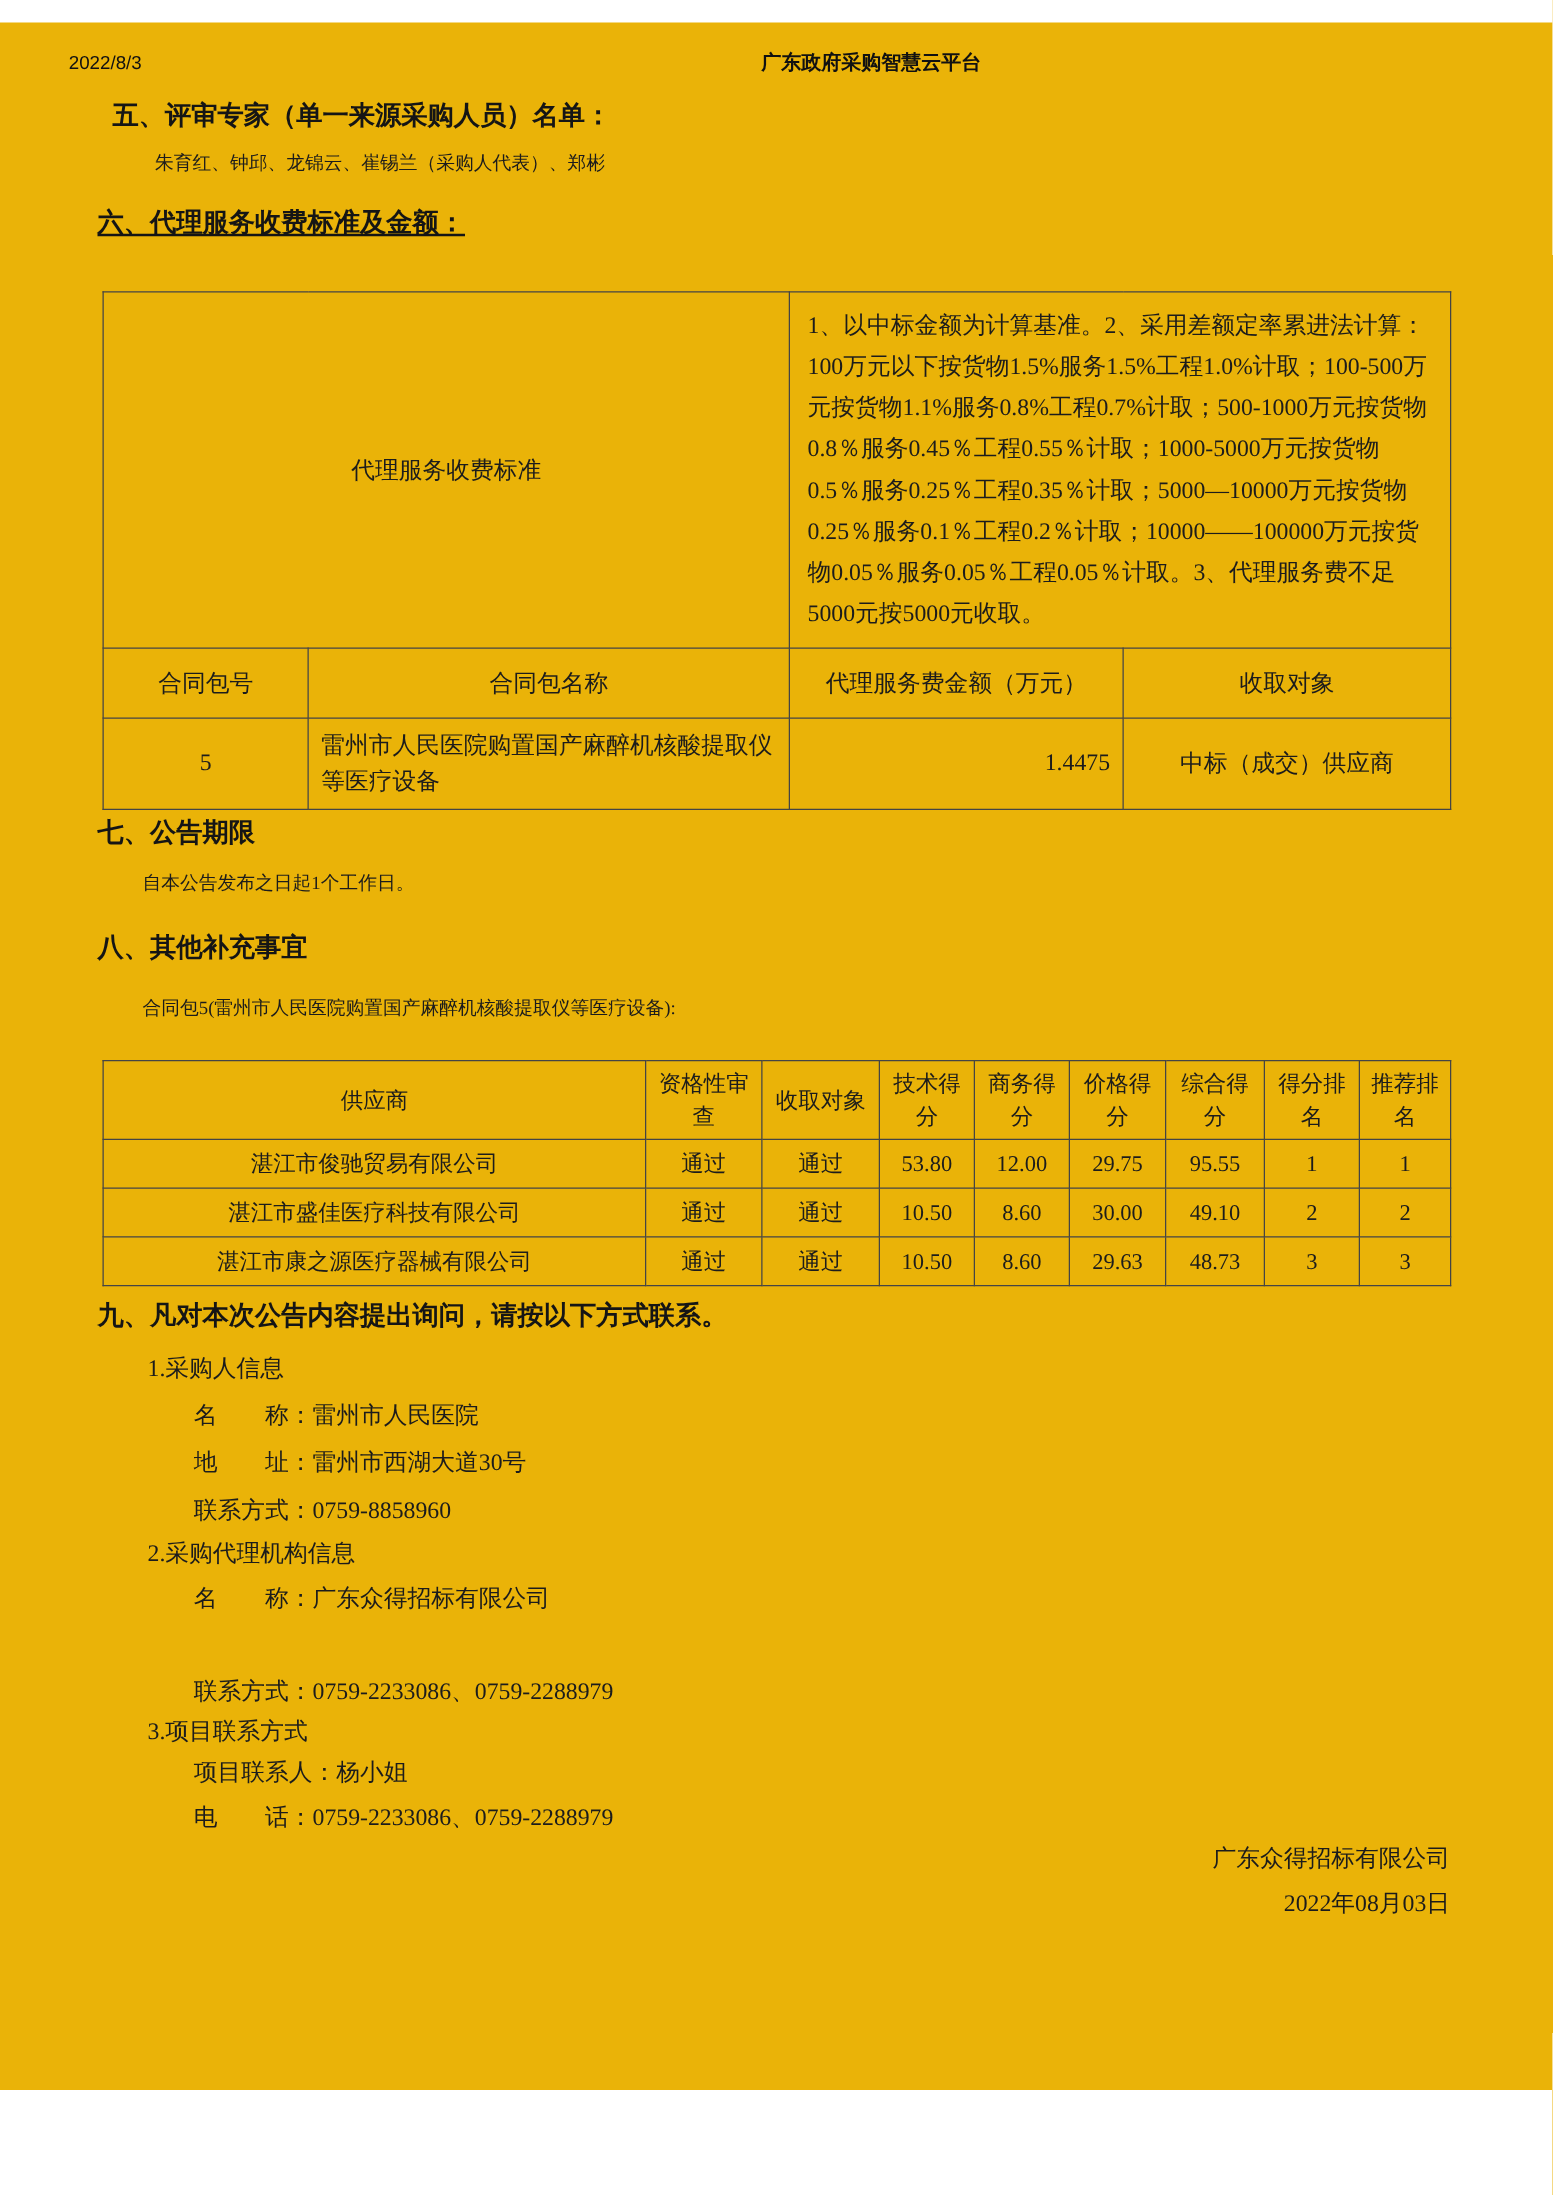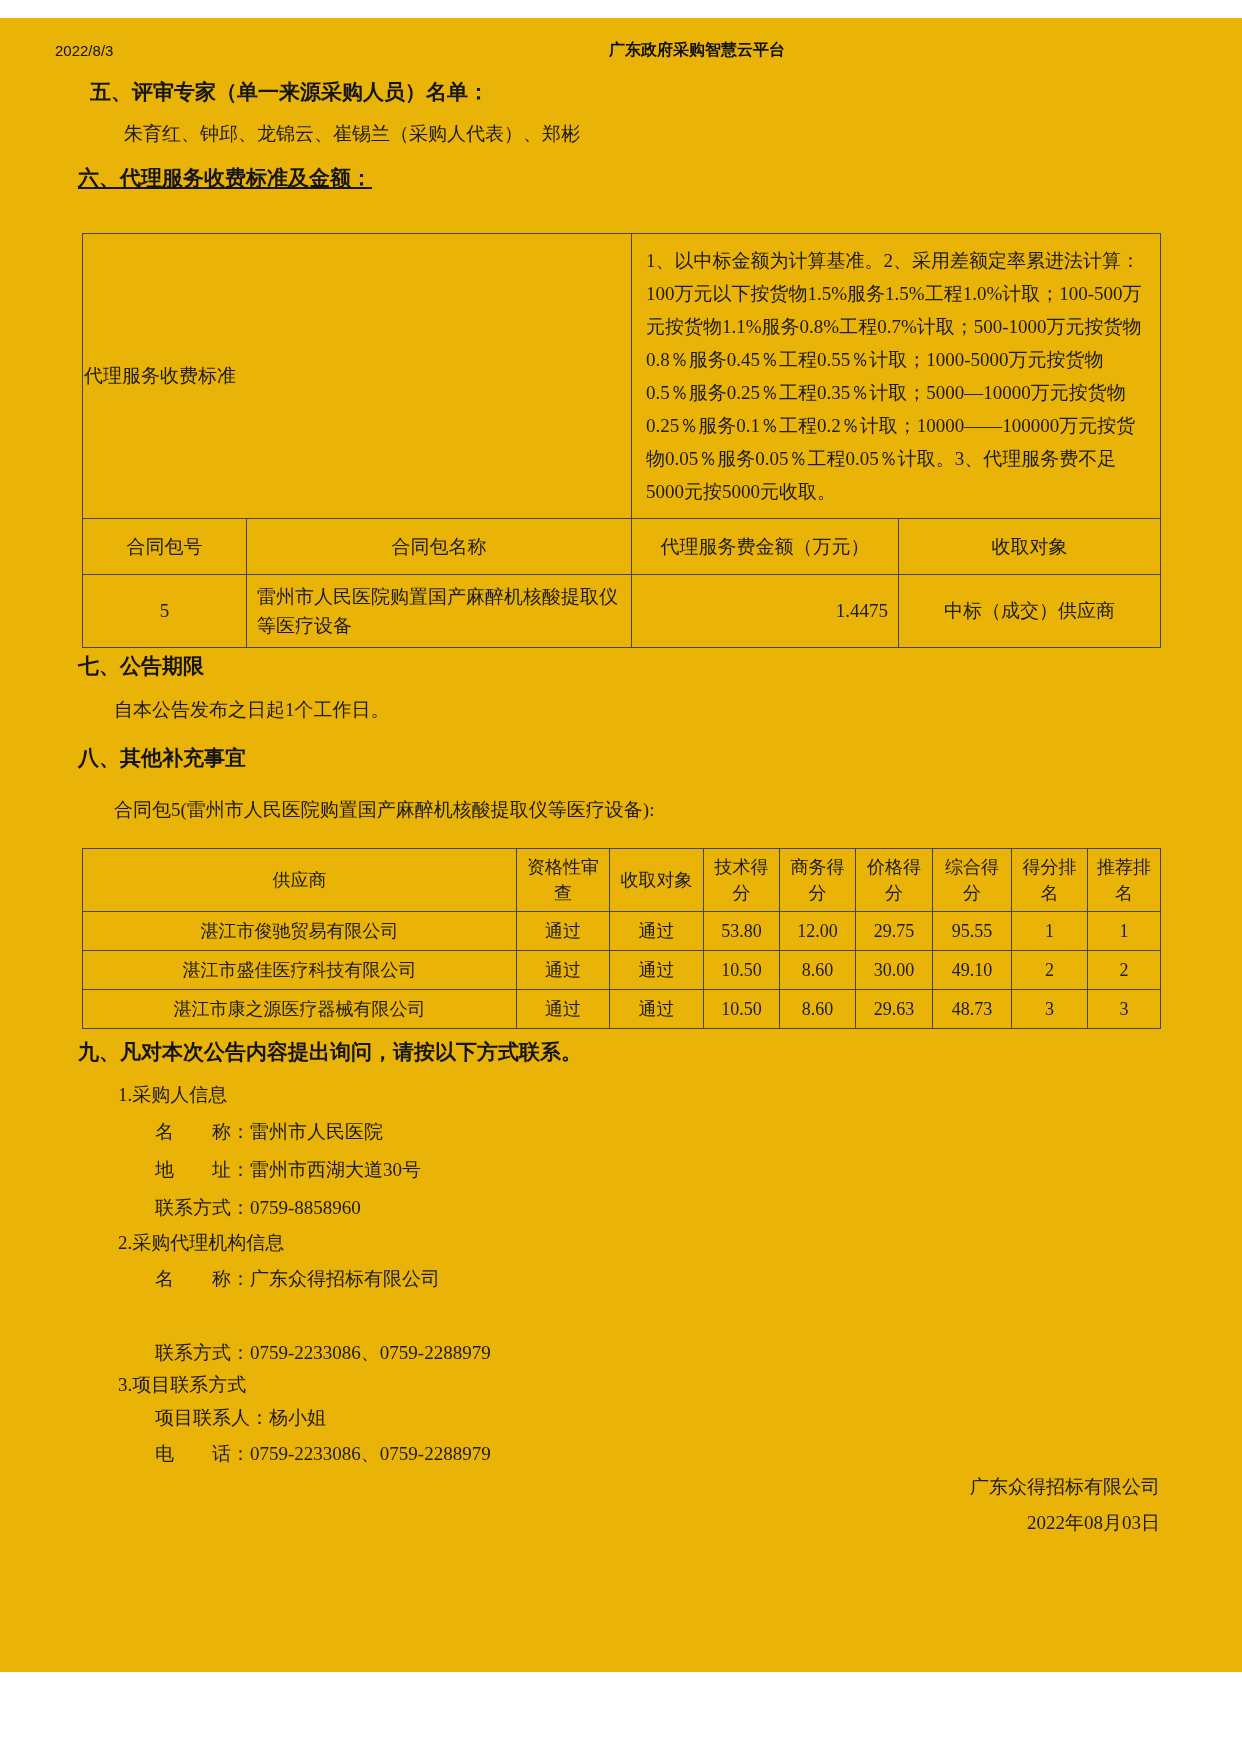--- a/index.html
+++ b/index.html
@@ -12,39 +12,39 @@
   .abs { position:absolute; }
 
   
   .hdr-date { top:24px; left:55px; font-family:"Liberation Sans","DejaVu Sans",sans-serif; font-size:15px; color:#111; }
   .hdr-title { top:22px; left:697px; transform:translateX(-50%); font-family:"Liberation Sans","DejaVu Sans",sans-serif; font-size:16px; font-weight:bold; color:#111; white-space:nowrap; }
   .footer-url { top:1697px; left:55px; font-family:"Liberation Sans","DejaVu Sans",sans-serif; font-size:15px; color:#222; }
   .footer-page { top:1697px; right:45px; font-family:Liberation Mono, monospace; font-size:15px; color:#222;text-align:center; }
 
   
   .h1 { font-size:21px; font-weight:bold; color:#151515; white-space:nowrap; }
-  .body-text { font-size:19px; color:#1c1c1c; white-space:nowrap; }
+  .body-text { font-size:15px; color:#1c1c1c; white-space:nowrap; }
 
   .sec5-h { top:60px;  left:90px; }
   .experts { top:103px; left:124px; }
   .sec6-h { top:146px; left:78px;text-decoration:underline; }
   .sec7-h { top:634px; left:78px; }
   .notice-period { top:679px; left:114px; }
   .sec8-h { top:726px; left:78px; }
   .package5 { top:779px; left:114px; }
   .sec9-h { top:1020px; left:78px; }
 
   
   table { border-collapse:collapse; table-layout:fixed; }
   .fee-table  { top:215px; left:82px; width:1078px; }
   .score-table{ top:830px; left:82px; width:1078px; }
   td,th { border:1.5px solid #454545; font-weight:normal; color:#1c1c1c; }
 
   .fee-table td { font-size:19px; vertical-align:middle; }
-  .fee-label-cell { text-align:left; }
+  .fee-label-cell { text-align:center; }
   .fee-text-cell  { padding:10px 16px 10px 14px; line-height:33px; text-align:left; }
   .fee-head td { height:53px; text-align:center; }
   .fee-data td { height:64px; text-align:center; }
   .fee-data .pkg-name { text-align:left; padding:4px 10px; line-height:29px; }
   .fee-data .amount   { text-align:right; padding-right:10px; }
 
   .score-table th { height:58px; font-size:18px; text-align:center; padding:2px 6px; line-height:26px; }
   .score-table td { height:36px; font-size:18px; text-align:center; }
 
   

